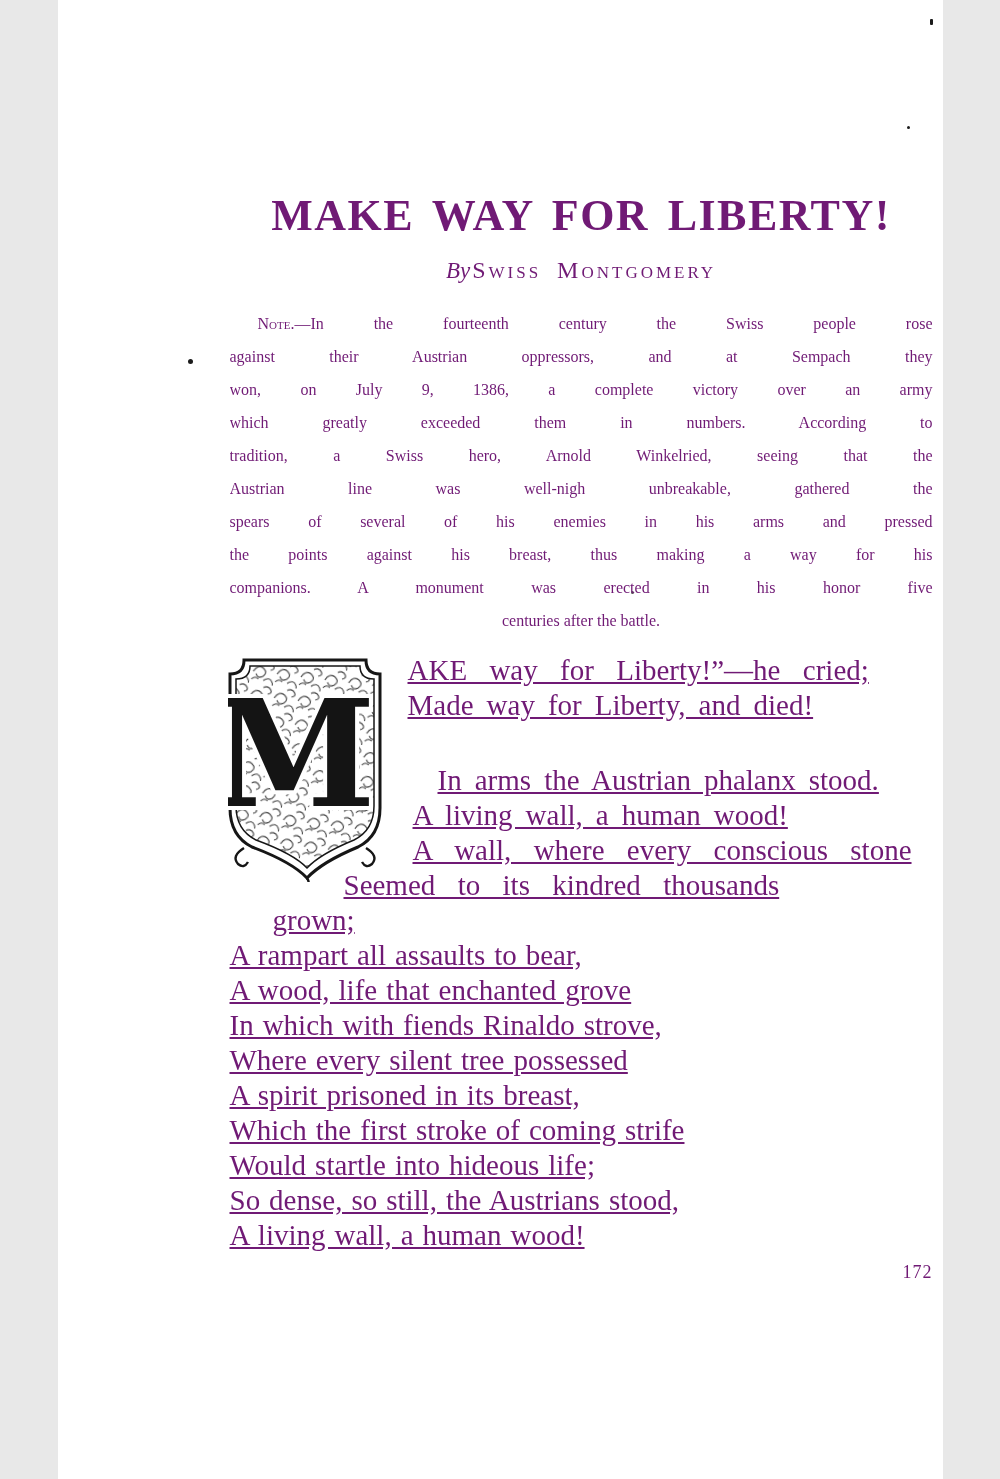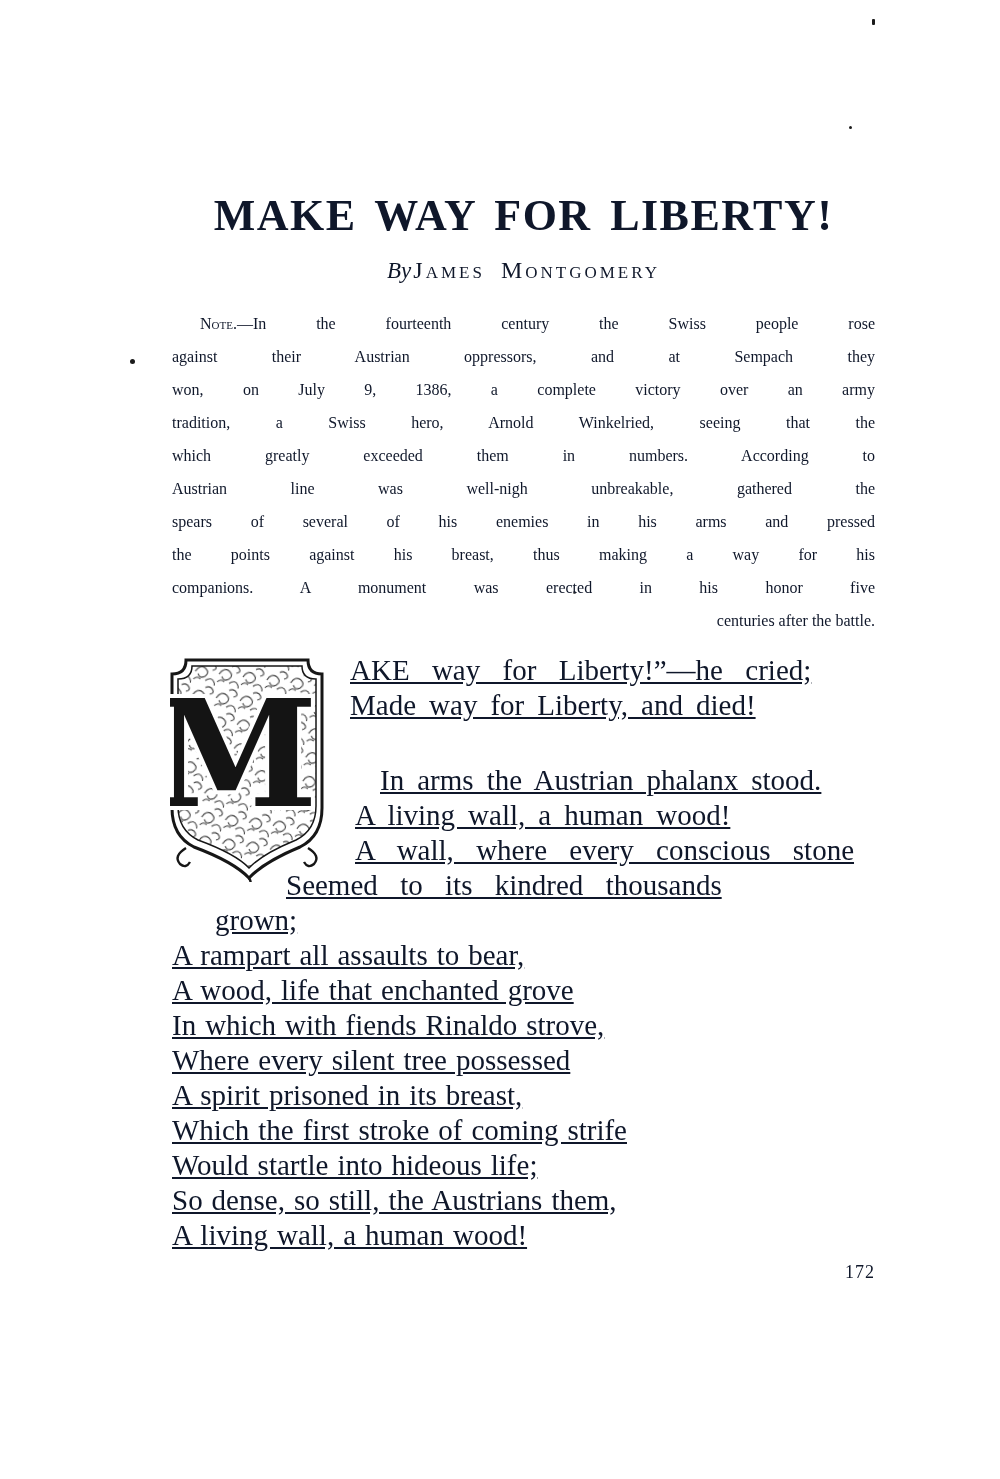--- a/index.html
+++ b/index.html
@@ -1,22 +1,22 @@
 <!DOCTYPE html>
 <html><head>
 <meta charset="utf-8">
 <style>
   html,body{margin:0;padding:0;background:#e8e8e8;}
   .page{
     position:relative;
-    width:1000px;height:1479px;
+    width:885px;height:1479px;
     margin:0 auto;
     background:#ffffff;
     font-family:"Liberation Serif",serif;
-    color:#0f172a;
+    color:#701a75;
     overflow:hidden;
   }
   .content{position:absolute;left:172px;top:0;width:703px;}
 
   .title{
     margin:193px 0 0 0;
     text-align:center;
     font-size:44px;line-height:46px;
     font-weight:bold;
     letter-spacing:1.5px;word-spacing:6px;
@@ -27,21 +27,21 @@
   .byline .author{font-variant:small-caps;letter-spacing:3px;word-spacing:7px;font-size:24px;}
 
   .note{margin-top:21px;font-size:16px;}
   .note-line{
     height:33px;line-height:33px;
     overflow:hidden;
     text-align:justify;
   }
   .note-line::after{content:"";display:inline-block;width:100%;}
   .note-line.first{text-indent:28px;}
-  .note-line.last{text-align:right;}
+  .note-line.last{text-align:center;}
   .note-line.last::after{content:none;}
   .smallcaps{font-variant:small-caps;}
 
   .poem{position:relative;margin-top:16px;font-size:29px;}
   .pline{line-height:35px;white-space:nowrap;word-spacing:0.06em;text-decoration:underline;}
   .stanza-gap{height:40px;}
   .ml178{margin-left:178px;}
   .ml208{margin-left:208px;}
   .ml183{margin-left:183px;}
   .ml185{margin-left:114px;}
@@ -70,28 +70,28 @@
 
   <div class="speck s1"></div>
   <div class="speck s2"></div>
   <div class="speck s3"></div>
   <div class="speck s4"></div>
 
   <div class="content">
 
     <h1 class="title">MAKE WAY FOR LIBERTY!</h1>
 
-    <div class="byline"><span class="by">By</span><span class="author">James Montgomery</span></div>
+    <div class="byline"><span class="by">By</span><span class="author">Swiss Montgomery</span></div>
 
     <div class="note">
       <div class="note-line first"><span class="smallcaps">Note.</span><span>—In the fourteenth century the Swiss people rose</span></div>
       <div class="note-line">against their Austrian oppressors, and at Sempach they</div>
       <div class="note-line">won, on July 9, 1386, a complete victory over an army</div>
+      <div class="note-line">which greatly exceeded them in numbers.  According to</div>
       <div class="note-line">tradition, a Swiss hero, Arnold Winkelried, seeing that the</div>
-      <div class="note-line">which greatly exceeded them in numbers.  According to</div>
       <div class="note-line">Austrian line was well-nigh unbreakable, gathered the</div>
       <div class="note-line">spears of several of his enemies in his arms and pressed</div>
       <div class="note-line">the points against his breast, thus making a way for his</div>
       <div class="note-line">companions.  A monument was erected in his honor five</div>
       <div class="note-line last">centuries after the battle.</div>
     </div>
 
     <div class="poem">
 
       <div class="dropcap-box">
@@ -129,20 +129,20 @@
       <div class="pline ml183 ws-wide">A wall, where every conscious stone</div>
       <div class="pline ml185 ws-wide">Seemed to its kindred thousands</div>
       <div class="pline ml43">grown;</div>
       <div class="pline">A rampart all assaults to bear,</div>
       <div class="pline">A wood, life that enchanted grove</div>
       <div class="pline">In which with fiends Rinaldo strove,</div>
       <div class="pline">Where every silent tree possessed</div>
       <div class="pline">A spirit prisoned in its breast,</div>
       <div class="pline">Which the first stroke of coming strife</div>
       <div class="pline">Would startle into hideous life;</div>
-      <div class="pline">So dense, so still, the Austrians them,</div>
+      <div class="pline">So dense, so still, the Austrians stood,</div>
       <div class="pline">A living wall, a human wood!</div>
     </div>
 
     <div class="pagenum">172</div>
 
   </div>
 </div>
 
 </body></html>

